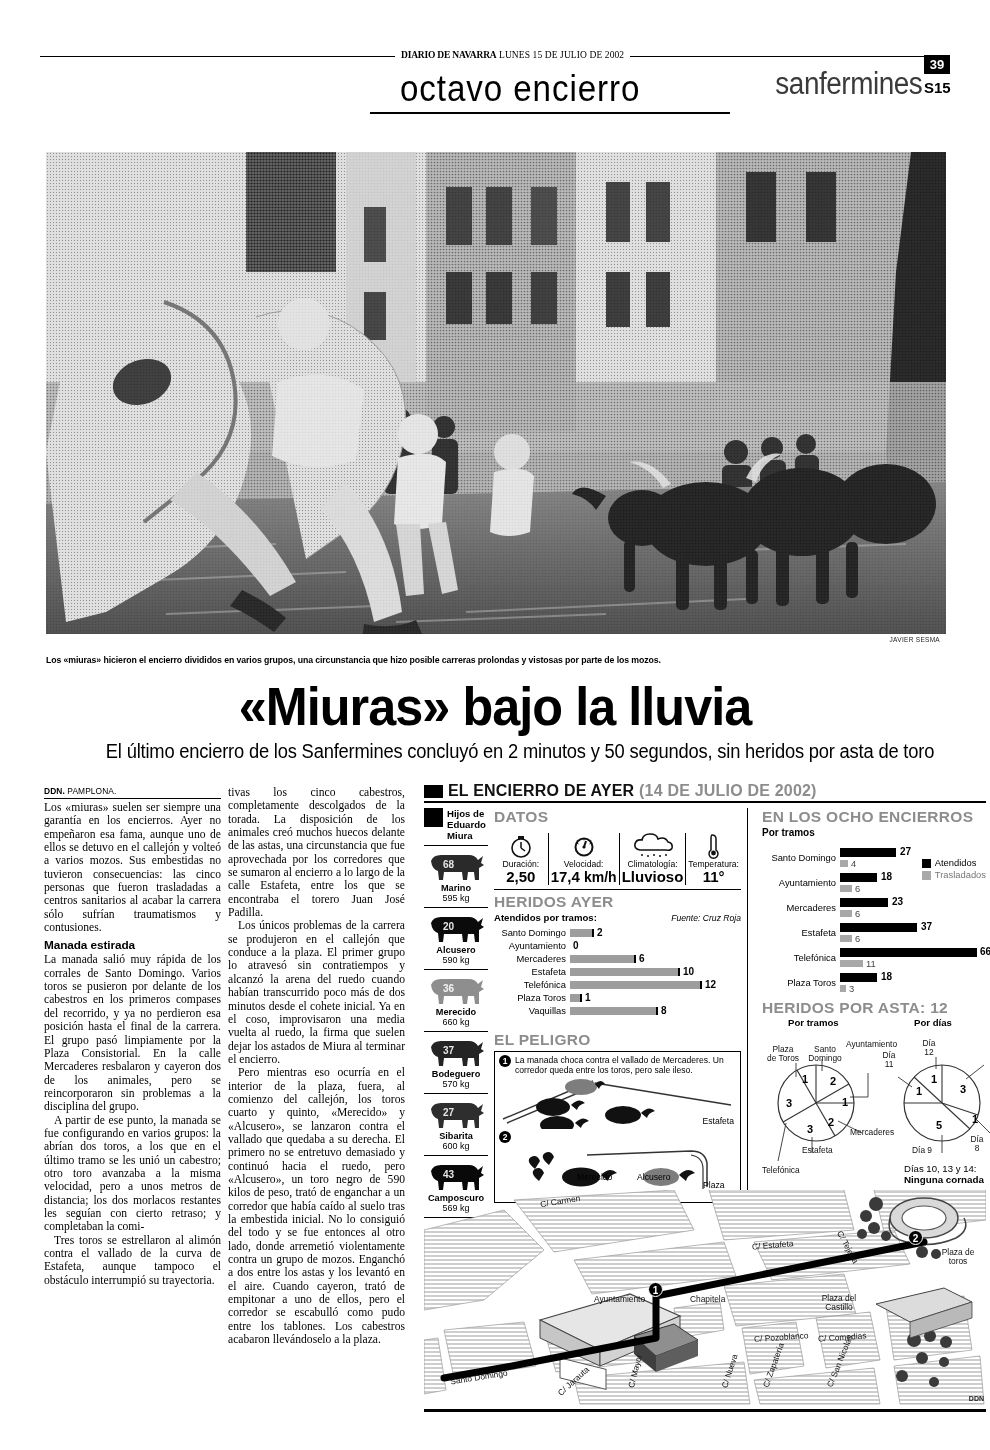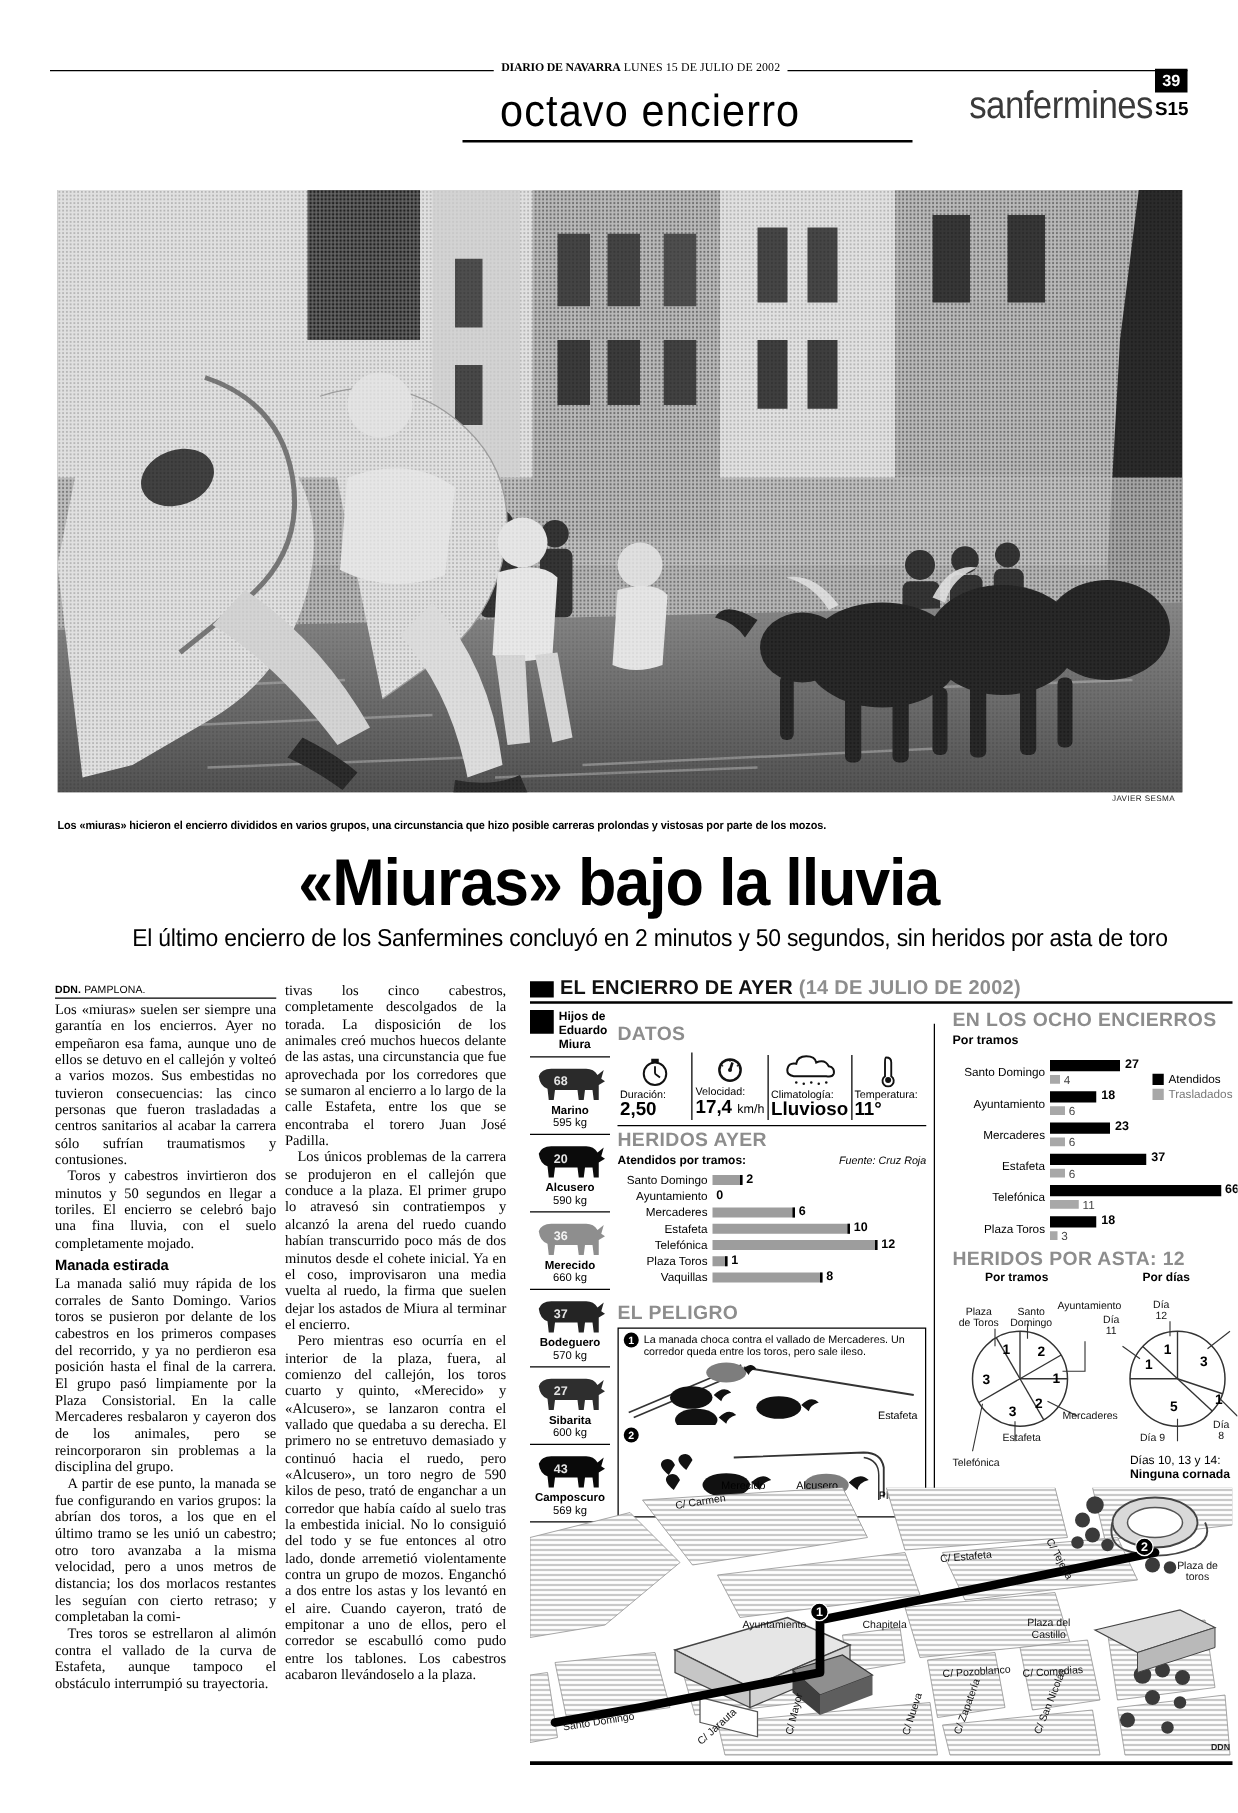--- a/index.html
+++ b/index.html
@@ -154,43 +154,43 @@
     font-size: 9.2px; font-weight: bold; line-height: 10px;
   }
   .bull-kg {
     font-family: "Liberation Sans Narrow","Liberation Sans", sans-serif;
     font-size: 9px; line-height: 10px;
   }
   .bull svg { display: block; margin: 0 auto; }
   .bulls-end { border-top: 1.2px solid #000; margin-top: 4px; }
 
   
-  .midcol { position: absolute; left: 70px; top: 35px; width: 254px;
+  .midcol { position: absolute; left: 70px; top: 24px; width: 254px;
             border-right: 1px solid #000; padding-right: 6px; }
   .block-title {
     font-family: "Liberation Sans Narrow","Liberation Sans", sans-serif;
     font-size: 15.5px; font-weight: bold; color: #8d8d8d; letter-spacing: .3px;
     margin-bottom: 1px;
   }
   .datos-row { display: flex; align-items: flex-end; height: 58px; }
   .datos-cell {
-    flex: 1; padding: 0 2px;
+    flex: 1; text-align: center; padding: 0 2px;
     border-left: 1px solid #000;
   }
   .datos-cell:first-child { border-left: none; }
   .datos-cell .ic { height: 26px; display: flex; align-items: center; justify-content: center; }
   .datos-lbl {
     font-family: "Liberation Sans Narrow","Liberation Sans", sans-serif;
     font-size: 8.6px; line-height: 10px; white-space: nowrap;
   }
   .datos-val {
     font-family: "Liberation Sans Narrow","Liberation Sans", sans-serif;
     font-size: 15px; font-weight: bold; line-height: 16px; white-space: nowrap;
   }
-  .datos-val .u { font-size: 10px; font-weight: normal; }
+  .datos-val .u { font-size: 14px; font-weight: bold; }
   .hr-thin { border-top: 1px solid #000; margin: 4px 0 3px 0; }
 
   .heridos-sub {
     display: flex; justify-content: space-between; align-items: baseline; margin-bottom: 3px;
   }
   .heridos-sub .l {
     font-family: "Liberation Sans Narrow","Liberation Sans", sans-serif;
     font-size: 9.6px; font-weight: bold;
   }
   .heridos-sub .r {
@@ -439,21 +439,20 @@
 
   <h1 class="headline">«Miuras» bajo la lluvia</h1>
   <h2 class="subhead">El último encierro de los Sanfermines concluyó en 2 minutos y 50 segundos, sin heridos por asta de toro</h2>
 
   <div class="col col1">
     <div class="byline">
       <span>DDN.</span>
       <span class="city">PAMPLONA.</span>
     </div>
     <p class="first">Los «miuras» suelen ser siempre una garantía en los encierros. Ayer no empeñaron esa fama, aunque uno de ellos se detuvo en el callejón y volteó a varios mozos. Sus embestidas no tuvieron consecuencias: las cinco personas que fueron trasladadas a centros sanitarios al acabar la carrera sólo sufrían traumatismos y contusiones.</p>
-    <p>Toros y cabestros invirtieron dos minutos y 50 segundos en llegar a toriles. El encierro se celebró bajo una fina lluvia, con el suelo completamente mojado.</p>
     <div class="subhd">Manada estirada</div>
     <p class="first">La manada salió muy rápida de los corrales de Santo Domingo. Varios toros se pusieron por delante de los cabestros en los primeros compases del recorrido, y ya no perdieron esa posición hasta el final de la carrera. El grupo pasó limpiamente por la Plaza Consistorial. En la calle Mercaderes resbalaron y cayeron dos de los animales, pero se reincorporaron sin problemas a la disciplina del grupo.</p>
     <p>A partir de ese punto, la manada se fue configurando en varios grupos: la abrían dos toros, a los que en el último tramo se les unió un cabestro; otro toro avanzaba a la misma velocidad, pero a unos metros de distancia; los dos morlacos restantes les seguían con cierto retraso; y completaban la comi-</p>
     <p>Tres toros se estrellaron al alimón contra el vallado de la curva de Estafeta, aunque tampoco el obstáculo interrumpió su trayectoria.</p>
   </div>
 
   <div class="col col2">
     <p class="first">tivas los cinco cabestros, completamente descolgados de la torada. La disposición de los animales creó muchos huecos delante de las astas, una circunstancia que fue aprovechada por los corredores que se sumaron al encierro a lo largo de la calle Estafeta, entre los que se encontraba el torero Juan José Padilla.</p>
     <p>Los únicos problemas de la carrera se produjeron en el callejón que conduce a la plaza. El primer grupo lo atravesó sin contratiempos y alcanzó la arena del ruedo cuando habían transcurrido poco más de dos minutos desde el cohete inicial. Ya en el coso, improvisaron una media vuelta al ruedo, la firma que suelen dejar los astados de Miura al terminar el encierro.</p>
     <p>Pero mientras eso ocurría en el interior de la plaza, fuera, al comienzo del callejón, los toros cuarto y quinto, «Merecido» y «Alcusero», se lanzaron contra el vallado que quedaba a su derecha. El primero no se entretuvo demasiado y continuó hacia el ruedo, pero «Alcusero», un toro negro de 590 kilos de peso, trató de enganchar a un corredor que había caído al suelo tras la embestida inicial. No lo consiguió del todo y se fue entonces al otro lado, donde arremetió violentamente contra un grupo de mozos. Enganchó a dos entre los astas y los levantó en el aire. Cuando cayeron, trató de empitonar a uno de ellos, pero el corredor se escabulló como pudo entre los tablones. Los cabestros acabaron llevándoselo a la plaza.</p>

